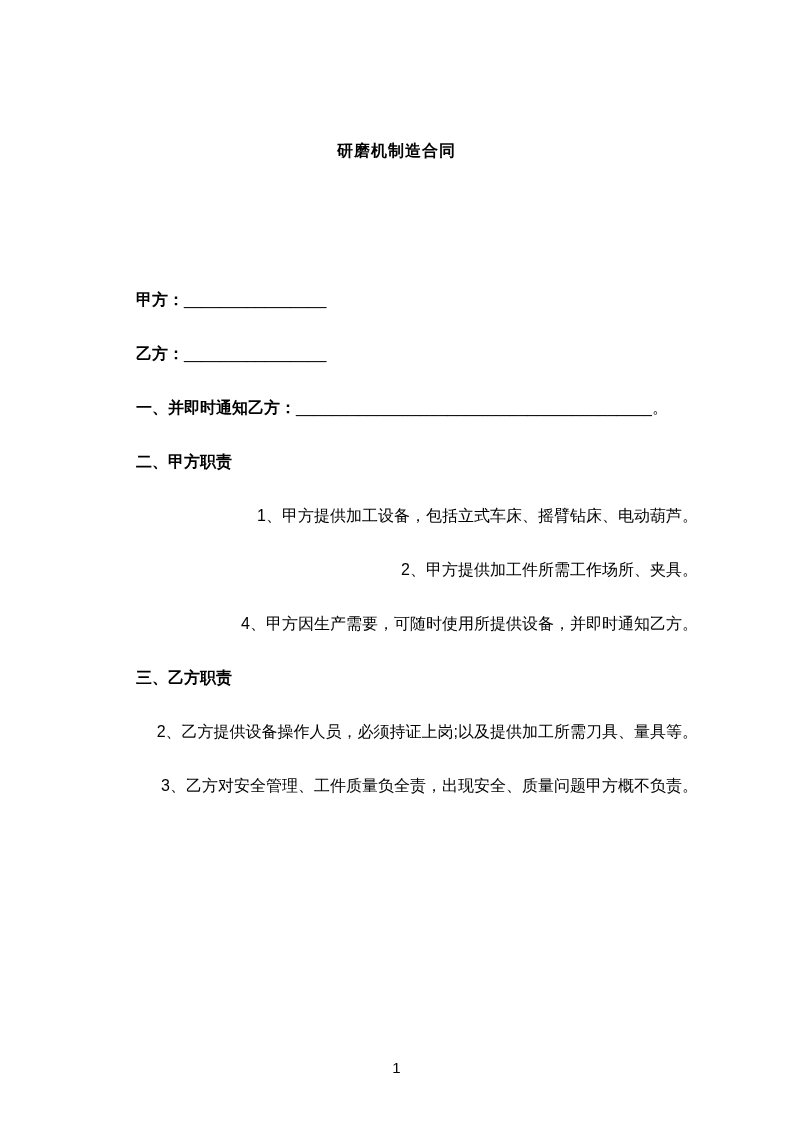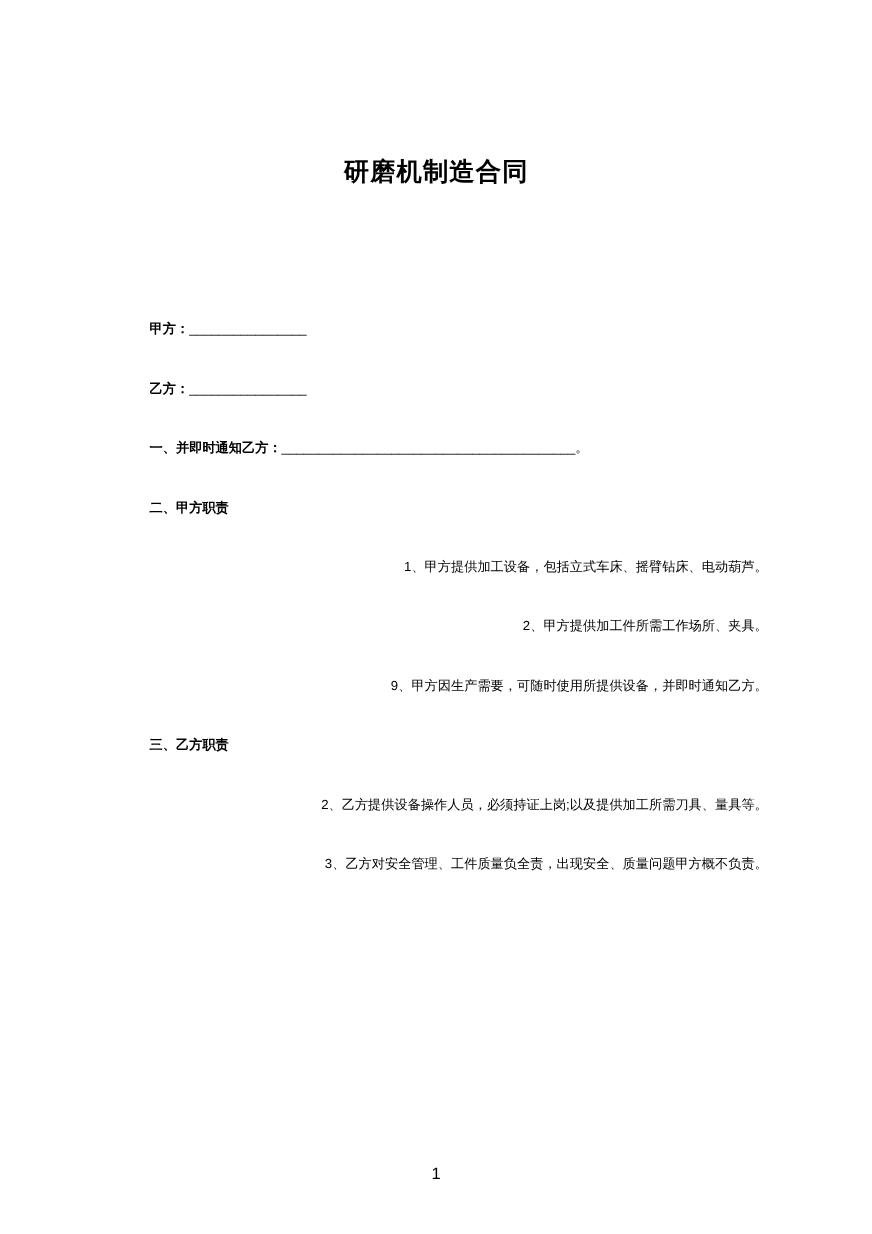--- a/index.html
+++ b/index.html
@@ -16,31 +16,31 @@
     color: #000000;
     font-family: "Liberation Sans", "DejaVu Sans", sans-serif;
     overflow: hidden;
   }
   .doc-title {
     position: absolute;
     top: 141px;
     left: 0;
     right: 0;
     text-align: center;
-    font-size: 23px;
+    font-size: 16px;
     font-weight: bold;
     letter-spacing: 1px;
     margin: 0;
   }
   .content {
     position: absolute;
     top: 289px;
     left: 136px;
     right: 95px;
-    font-size: 12px;
+    font-size: 16px;
     line-height: 21px;
   }
   .content p {
     margin: 0 0 33px 0;
     white-space: nowrap;
   }
   .bold-label {
     font-weight: bold;
   }
   .blank {
@@ -78,21 +78,21 @@
 
     <p><span class="bold-label">一、并即时通知乙方：</span><span class="blank">________________________________________</span><span>。</span></p>
 
     <p class="heading">二、甲方职责</p>
 
     <p class="item">1、甲方提供加工设备，包括立式车床、摇臂钻床、电动葫芦。</p>
 
     <p class="item">2、甲方提供加工件所需工作场所、夹具。</p>
 
 
-    <p class="item">9、甲方因生产需要，可随时使用所提供设备，并即时通知乙方。</p>
+    <p class="item">4、甲方因生产需要，可随时使用所提供设备，并即时通知乙方。</p>
 
     <p class="heading">三、乙方职责</p>
 
 
     <p class="item">2、乙方提供设备操作人员，必须持证上岗;以及提供加工所需刀具、量具等。</p>
 
     <p class="item">3、乙方对安全管理、工件质量负全责，出现安全、质量问题甲方概不负责。</p>
 
 
   </div>

